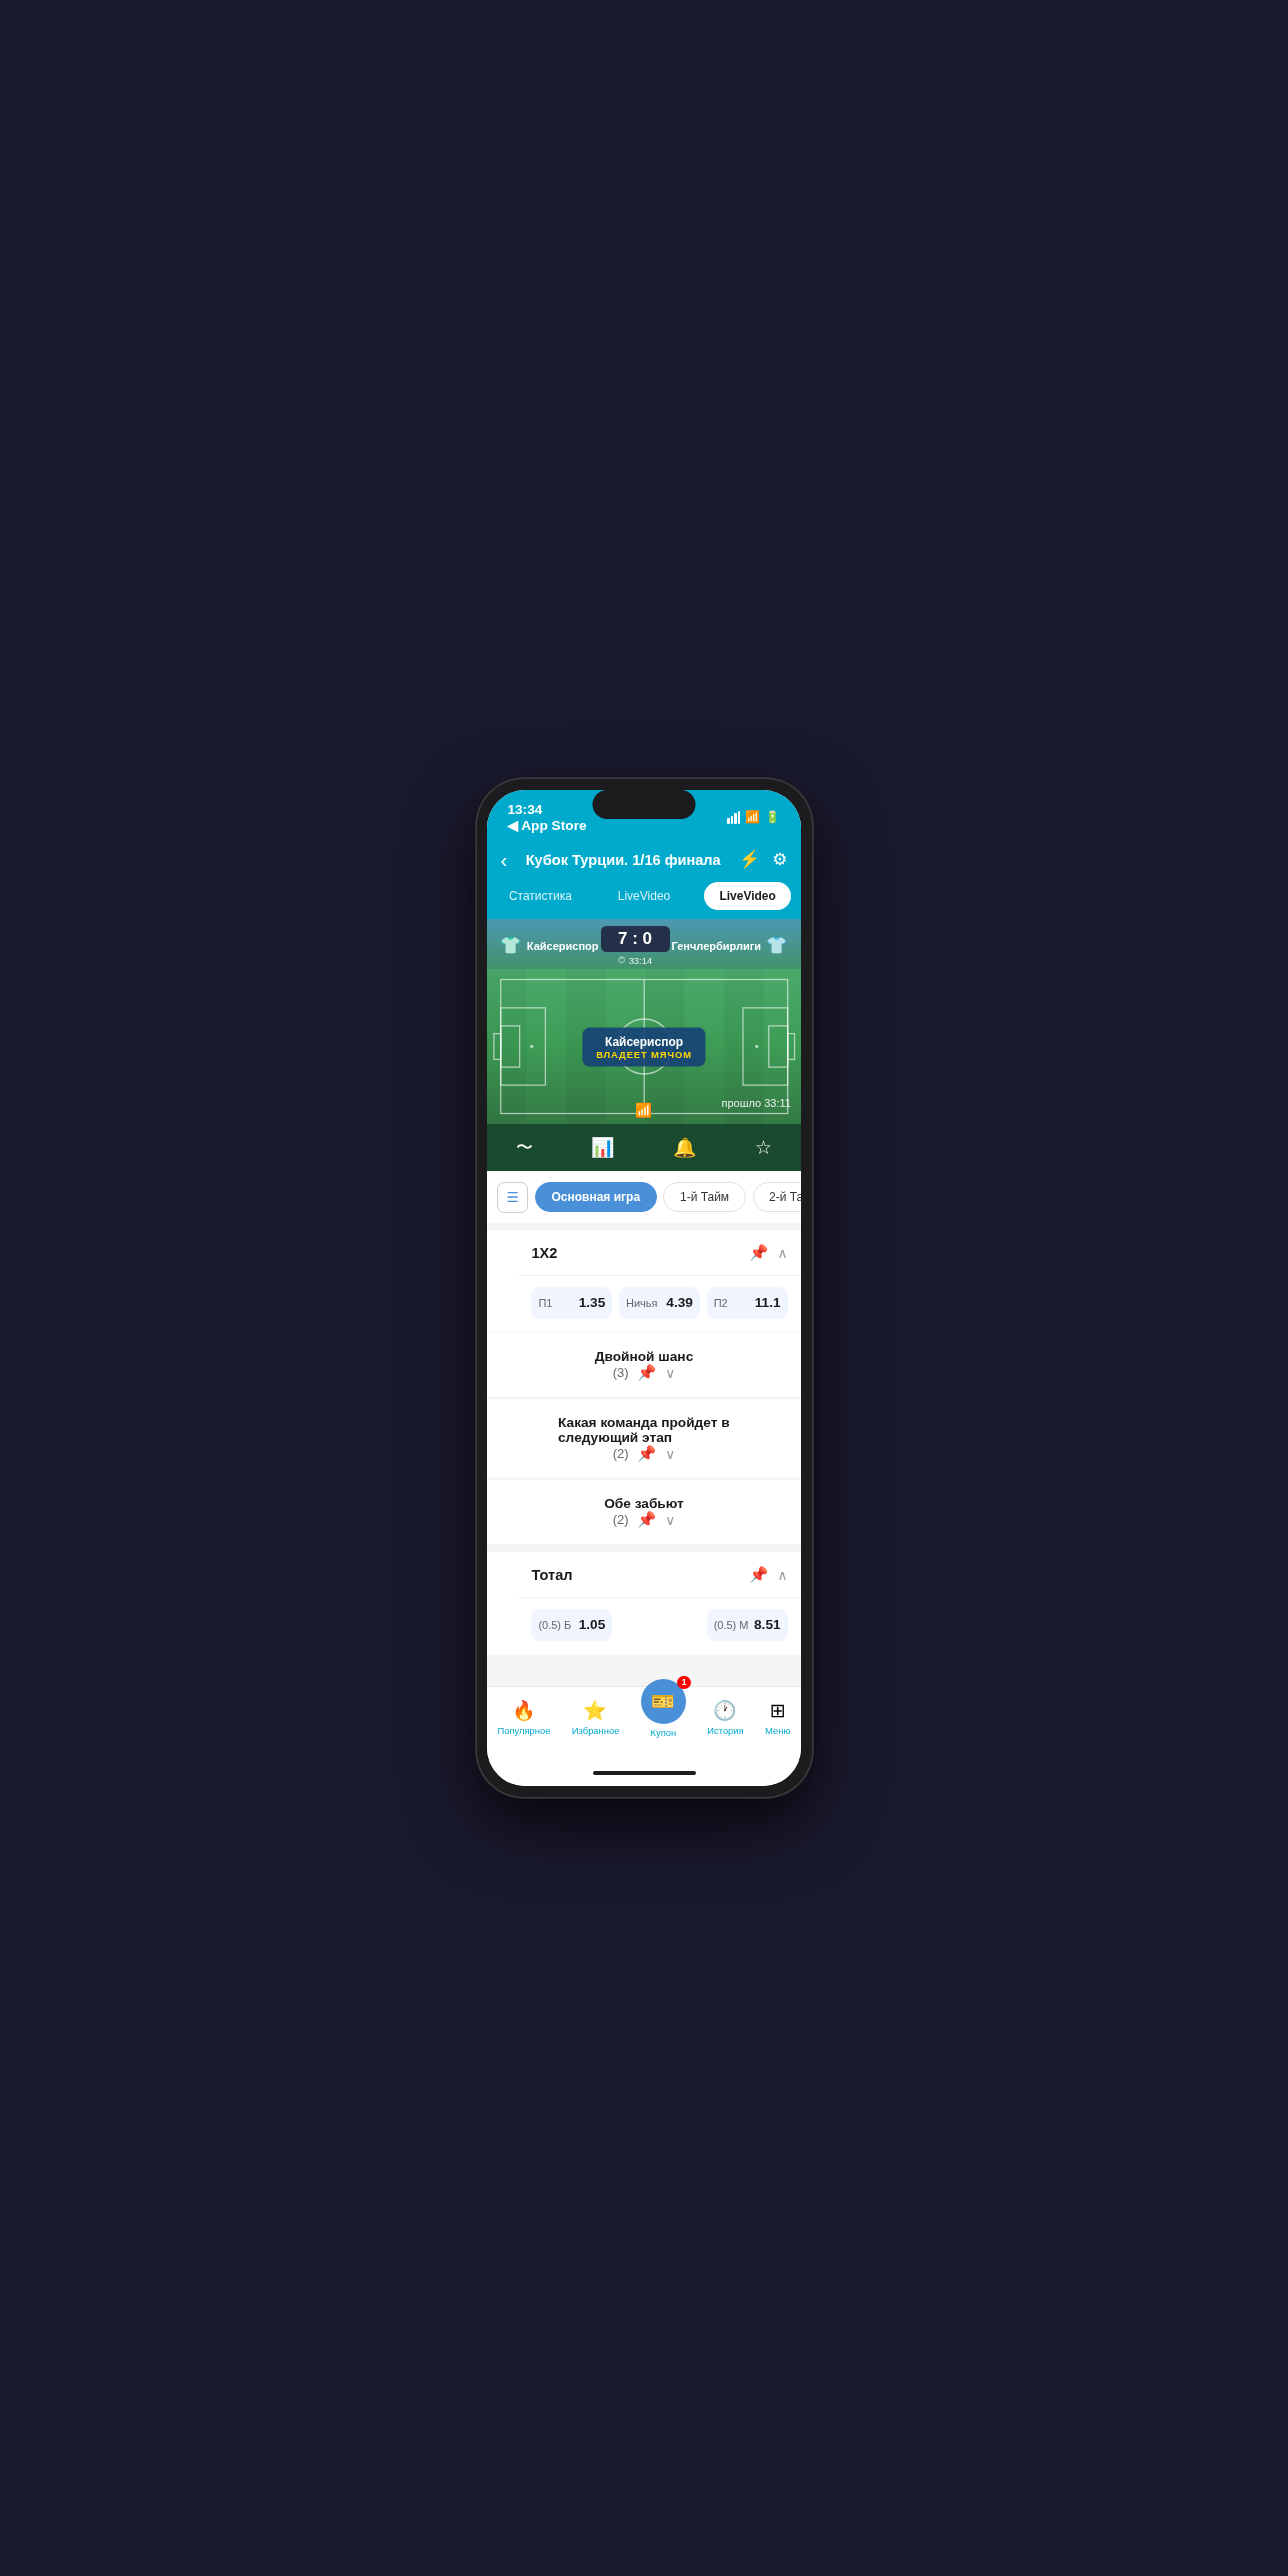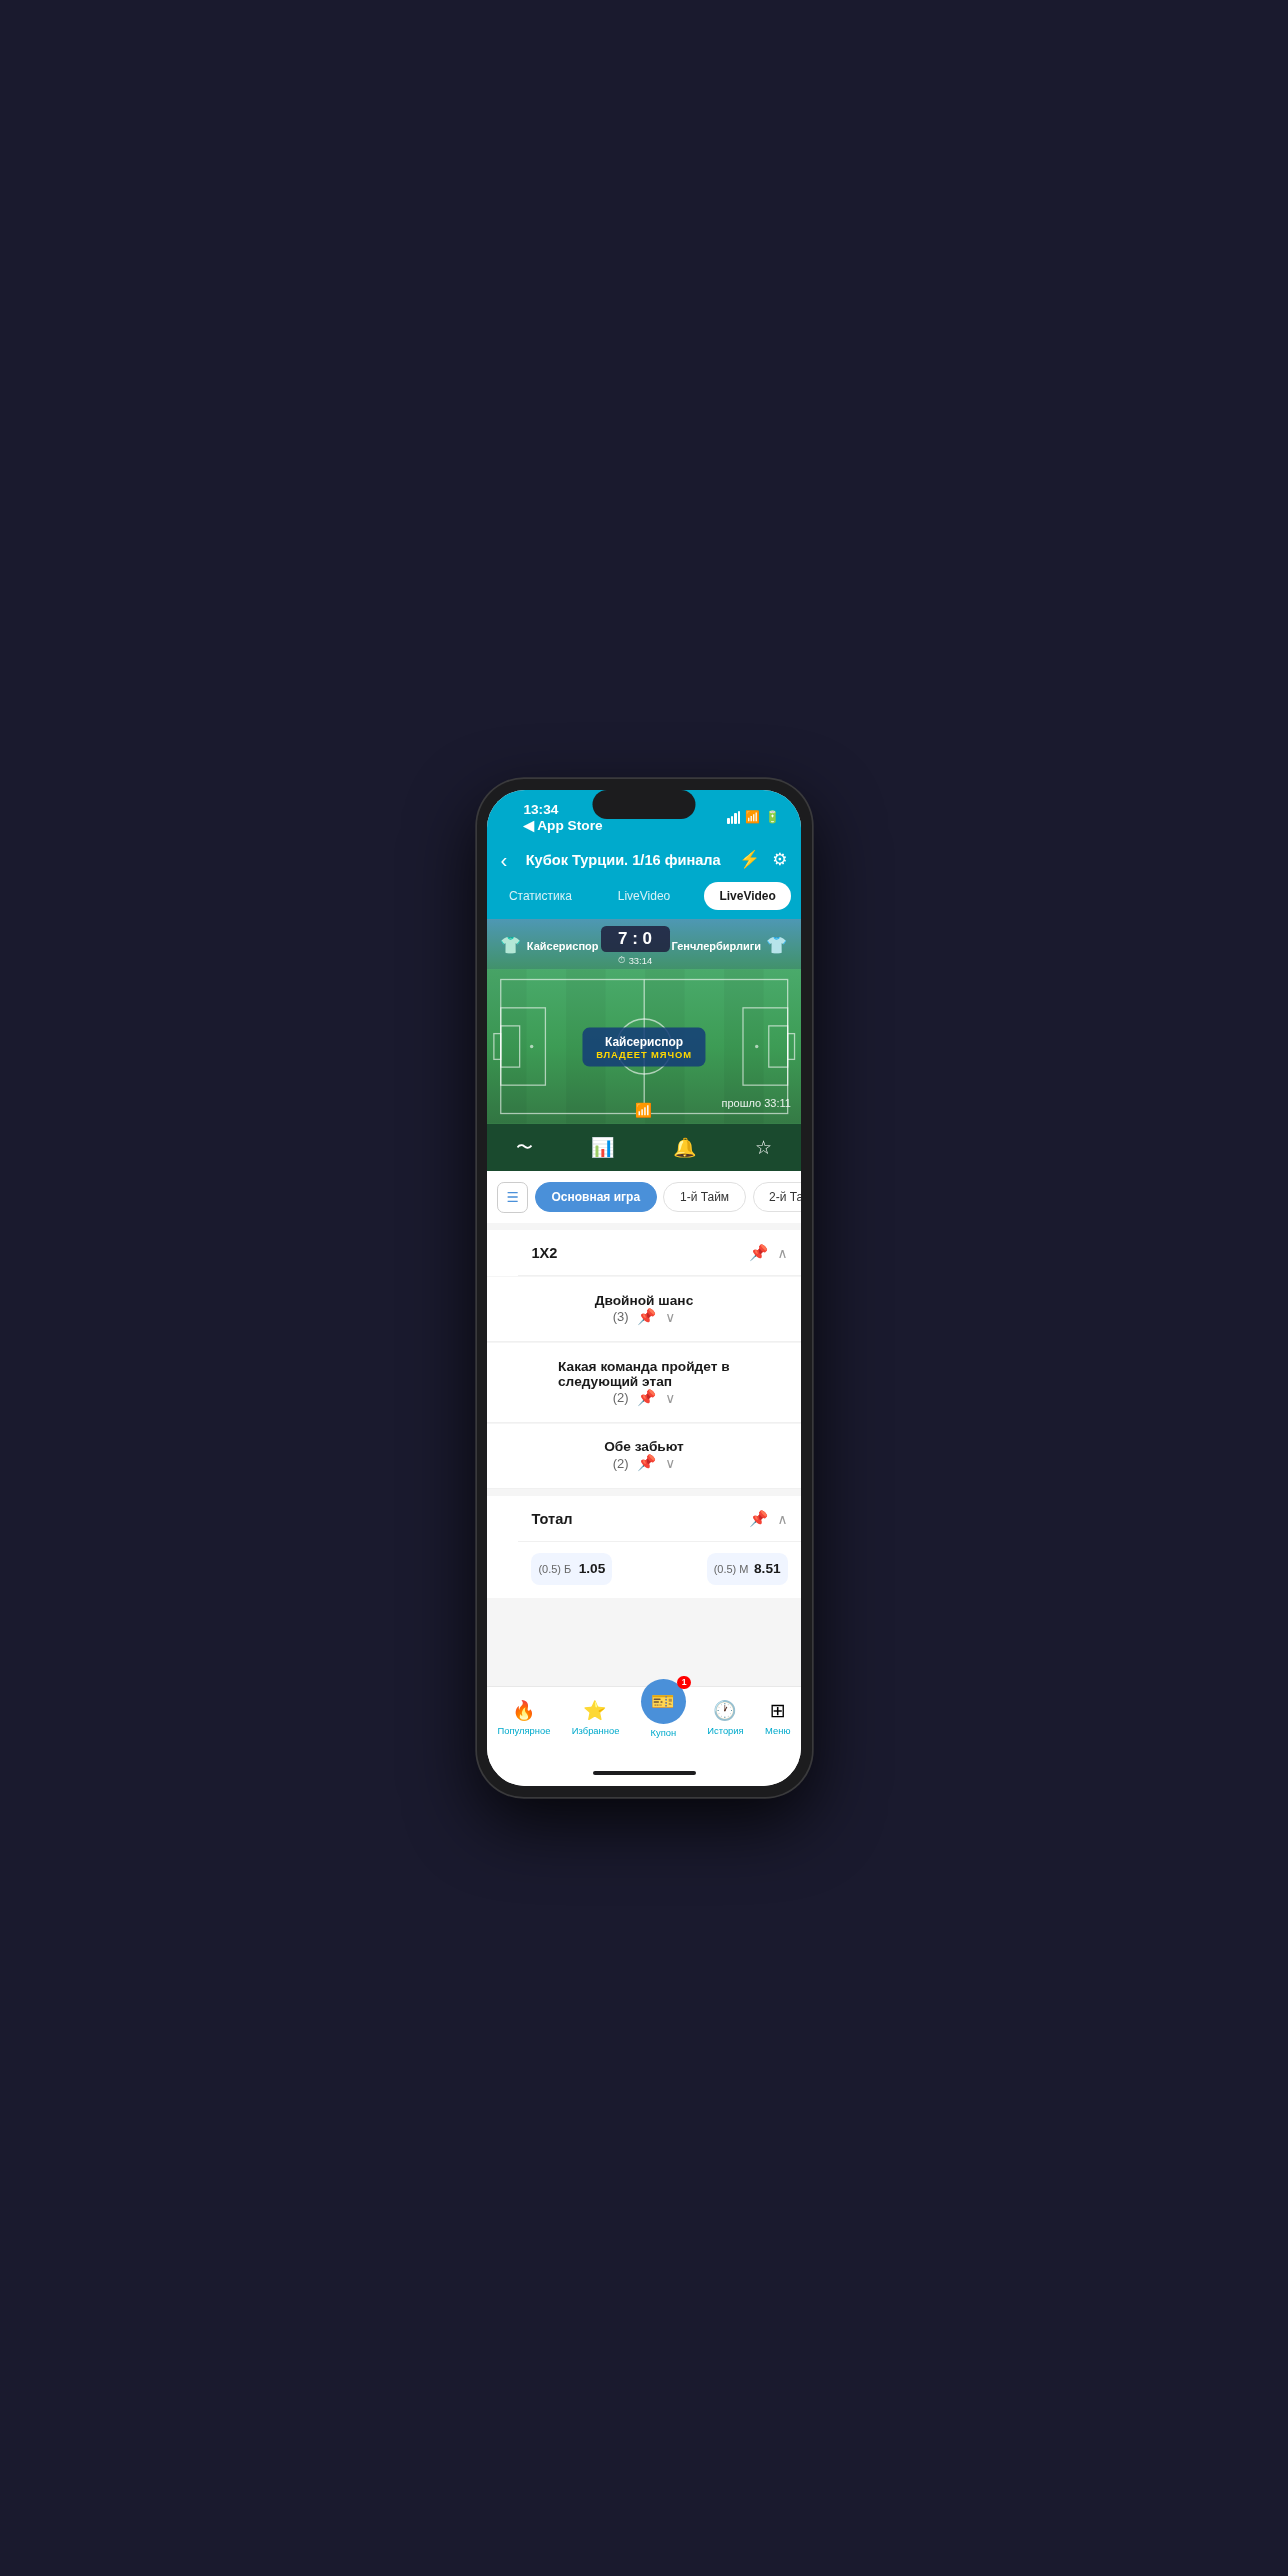--- a/index.html
+++ b/index.html
@@ -324,21 +324,21 @@
     .battery-icon { font-size: 12px; }
   </style>
 </head>
 <body>
 
 <div class="phone-outer">
   <div class="notch"></div>
   <div class="phone-inner">
 
     <div class="status-bar">
-      <div style="display:flex;flex-direction:column;margin-left:16px;">
+      <div style="display:flex;flex-direction:column;">
         <span class="status-left">13:34</span>
         <span class="status-left app-store">◀ App Store</span>
       </div>
       <div style="width:69px;"></div>
       <div class="status-right">
         <div class="signal-dots">
           <span style="height:5.2px;"></span>
           <span style="height:7.7px;"></span>
           <span style="height:10.3px;"></span>
           <span style="height:13px;"></span>
@@ -466,20 +466,34 @@
       </div>
 
       <div class="bet-section">
         <div class="bet-header">
           <span class="bet-title">1Х2</span>
           <div class="bet-header-right">
             <span class="pin-icon">📌</span>
             <span class="chevron-icon">∧</span>
           </div>
         </div>
+        <div class="odds-row">
+          <div class="odds-cell">
+            <span class="odds-label">П1</span>
+            <span class="odds-value">1.35</span>
+          </div>
+          <div class="odds-cell">
+            <span class="odds-label">Ничья</span>
+            <span class="odds-value">4.39</span>
+          </div>
+          <div class="odds-cell">
+            <span class="odds-label">П2</span>
+            <span class="odds-value">11.1</span>
+          </div>
+        </div>
       </div>
 
       <div class="bet-row-simple">
         <span class="bet-row-title">Двойной шанс</span>
         <div class="bet-header-right">
           <span class="bet-count">(3)</span>
           <span class="pin-icon">📌</span>
           <span class="chevron-icon">∨</span>
         </div>
       </div>

